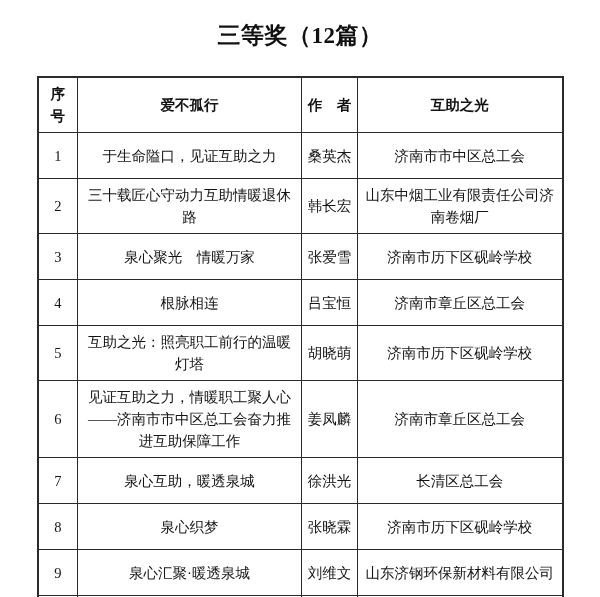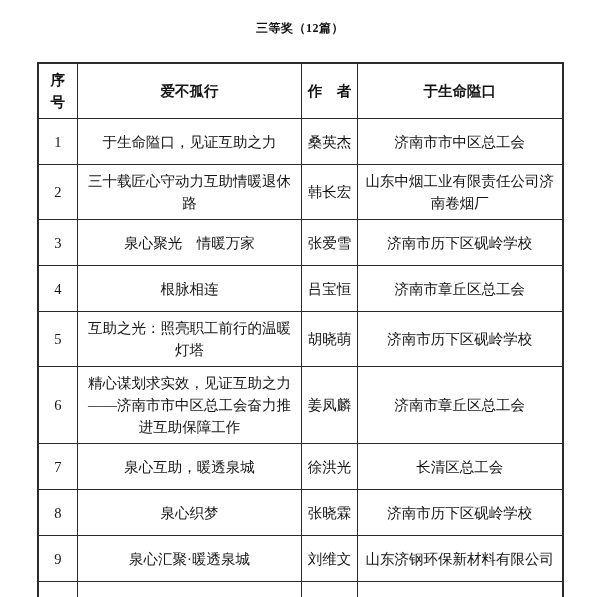--- a/index.html
+++ b/index.html
@@ -9,21 +9,21 @@
   }
   body {
     width: 600px;
     height: 597px;
     font-family: "Liberation Serif", "DejaVu Sans", serif;
     color: #141414;
     overflow: hidden;
   }
   .doc-title {
     text-align: center;
-    font-size: 12px;
+    font-size: 23px;
     font-weight: bold;
     letter-spacing: 0.5px;
     padding-top: 20px;
     margin: 0 0 0 0;
     color: #111;
   }
   table.awards {
     border-collapse: collapse;
     table-layout: fixed;
     width: 525px;
@@ -61,21 +61,21 @@
     <col class="c-no">
       <col class="c-title">
       <col class="c-author">
       <col class="c-org">
   </colgroup>
   <thead>
     <tr>
       <th>序　号</th>
       <th>爱不孤行</th>
       <th>作　者</th>
-      <th>于生命隘口</th>
+      <th>互助之光</th>
     </tr>
   </thead>
   <tbody>
     <tr class="r-single">
       <td>1</td>
       <td>于生命隘口，见证互助之力</td>
       <td>桑英杰</td>
       <td>济南市市中区总工会</td>
     </tr>
     <tr>
@@ -97,21 +97,21 @@
       <td>济南市章丘区总工会</td>
     </tr>
     <tr>
       <td>5</td>
       <td>互助之光：照亮职工前行的温暖灯塔</td>
       <td>胡晓萌</td>
       <td>济南市历下区砚岭学校</td>
     </tr>
     <tr>
       <td>6</td>
-      <td>精心谋划求实效，见证互助之力——济南市市中区总工会奋力推进互助保障工作</td>
+      <td>见证互助之力，情暖职工聚人心——济南市市中区总工会奋力推进互助保障工作</td>
       <td>姜凤麟</td>
       <td>济南市章丘区总工会</td>
     </tr>
     <tr class="r-single">
       <td>7</td>
       <td>泉心互助，暖透泉城</td>
       <td>徐洪光</td>
       <td>长清区总工会</td>
     </tr>
     <tr class="r-single">

